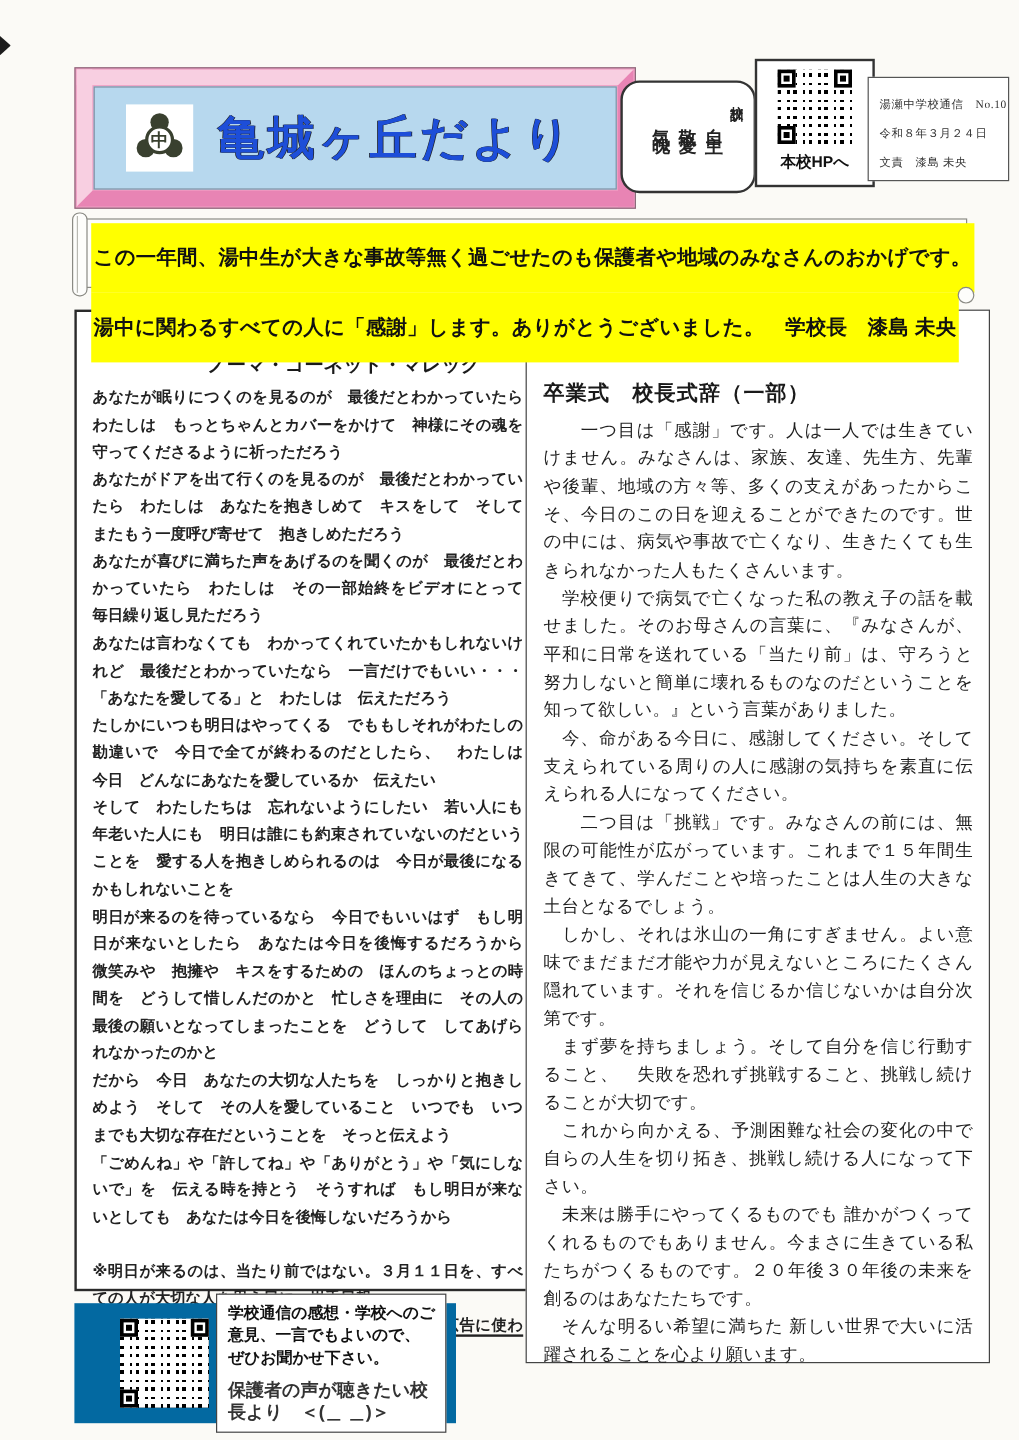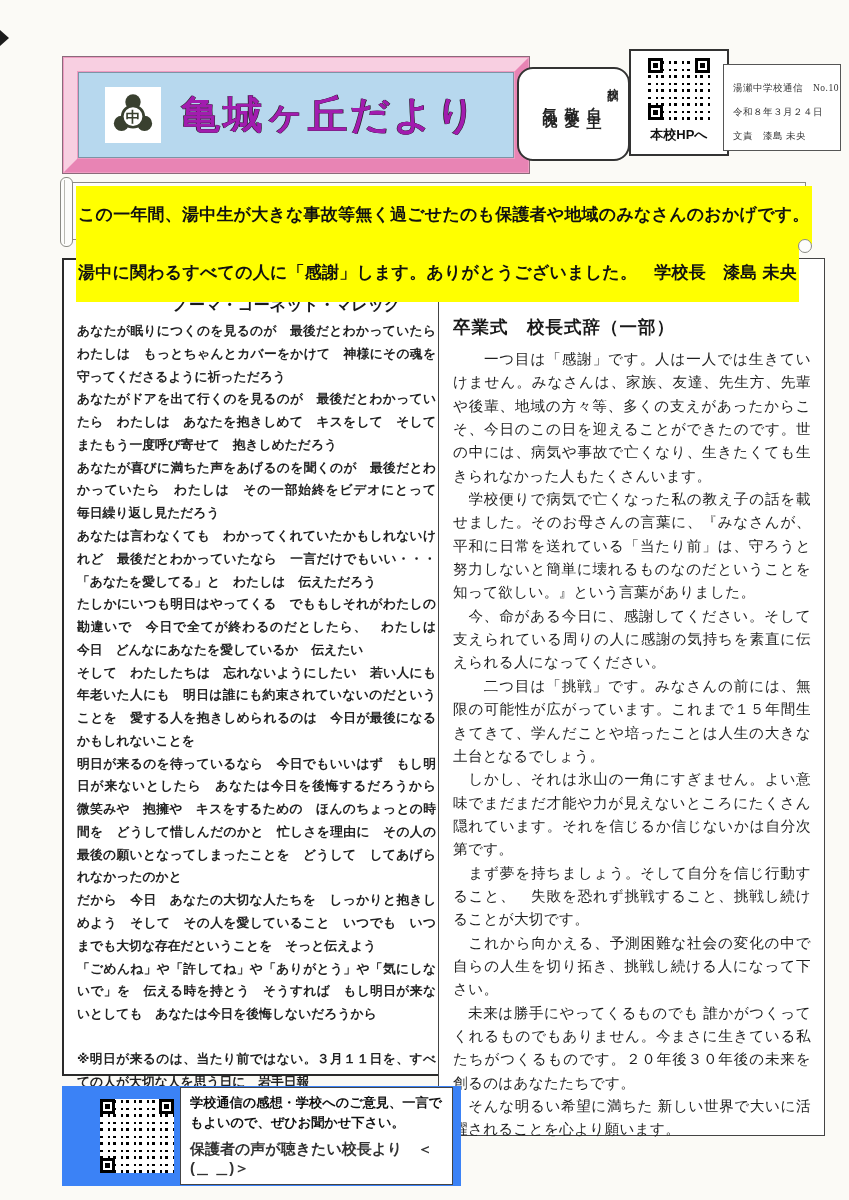--- a/index.html
+++ b/index.html
@@ -15,21 +15,21 @@
   
   .header-frame { position:absolute; left:62px; top:56px; width:468px; height:118px;
     background:#ef9cc2; border:1px solid #8a6a7a; }
   .frame-bevel { position:absolute; inset:1px; border:13px solid;
     border-color:#f8cfe1 #eختe; border-color:#f8cfe1 #e884b4 #e884b4 #f8cfe1; }
   .header-inner { position:absolute; inset:15px; background:#b7d8ee; border:1px solid #7d93a5;
     display:flex; align-items:center; }
   .emblem-box { width:56px; height:56px; background:#ffffff; margin-left:26px;
     display:flex; align-items:center; justify-content:center; flex:0 0 auto; }
   .header-title { flex:1; text-align:center; font-size:39px; font-weight:900;
-    letter-spacing:3px; color:#a21caf; padding-right:14px;
+    letter-spacing:3px; color:#1d4ed8; padding-right:14px;
     text-shadow:0.6px 0 #222, -0.6px 0 #222; white-space:nowrap; }
 
   
   .motto-box { position:absolute; left:517px; top:67px; width:113px; height:94px;
     background:#fff; border:2px solid #333; border-radius:16px; overflow:hidden; }
   .motto-vert { position:absolute; inset:4px 8px; writing-mode:vertical-rl; text-orientation:upright;
     font-family:"Liberation Serif","DejaVu Serif",serif; color:#222; }
   .motto-label { display:block; font-size:11px; letter-spacing:2px; padding-top:6px; margin-left:2px; font-weight:700; }
   .motto-word { display:block; font-size:15px; font-weight:700; padding-top:22px; margin-left:3px; letter-spacing:6px; }
 
@@ -78,22 +78,22 @@
 
   .right-col { position:absolute; left:438px; top:258px; width:387px; height:878px;
     background:#fff; border:1.5px solid #444; padding:8px 13px 0 14px; }
   .speech-title { text-align:center; font-size:27px; font-weight:900; letter-spacing:1px;
     margin:2px 0 10px 0; }
   .speech-subtitle { font-size:17.5px; font-weight:900; margin-bottom:9px; letter-spacing:1px; }
   .speech p { font-size:14.6px; font-weight:400; line-height:1.6; color:#1f1f1f;
     white-space:pre-wrap; text-align:justify; letter-spacing:0.3px; }
 
   
-  .feedback-box { position:absolute; left:62px; top:1086px; width:399px; height:100px;
-    background:#3b82f6; display:flex; align-items:center; }
+  .feedback-box { position:absolute; left:62px; top:1086px; width:318px; height:100px;
+    background:#0369a1; display:flex; align-items:center; }
   .fb-qr { width:74px; height:74px; margin-left:38px; flex:0 0 auto; }
   .fb-text { background:#fff; border:1.5px solid #444; margin-left:6px; margin-right:8px;
     padding:5px 8px 6px 9px; flex:1; }
   .fb-line1 { font-size:13.2px; font-weight:900; line-height:1.45; color:#111; }
   .fb-line2 { font-size:15px; font-weight:700; color:#333; margin-top:8px; }
 </style>
 </head>
 <body>
 
 <div class="page">

